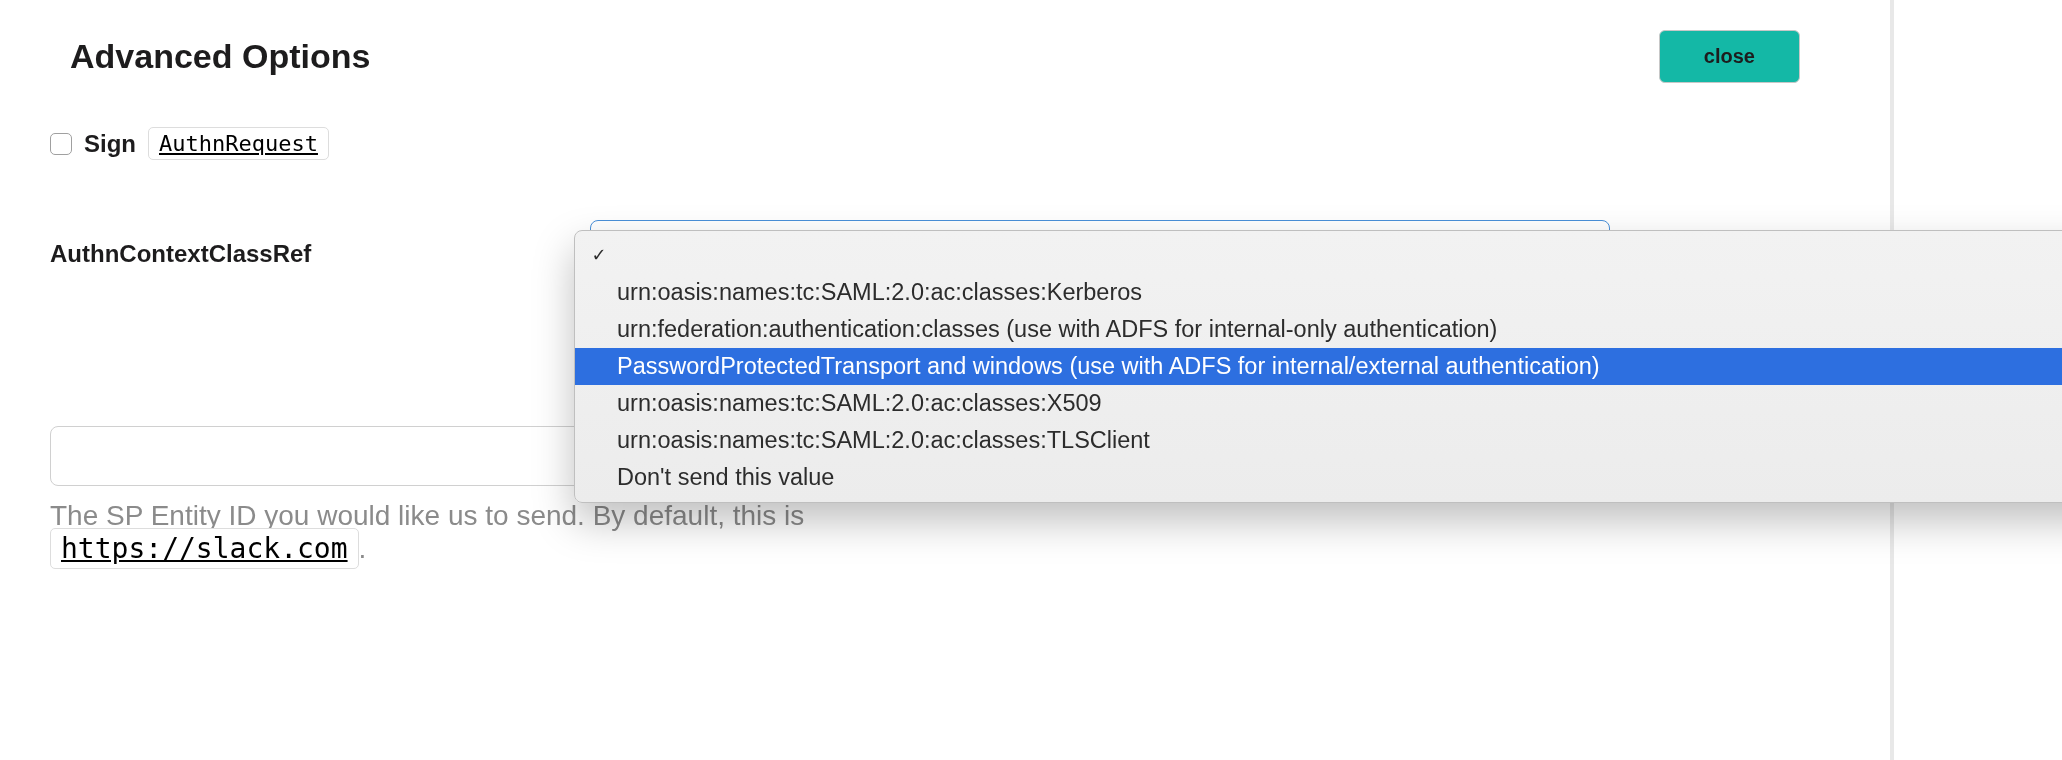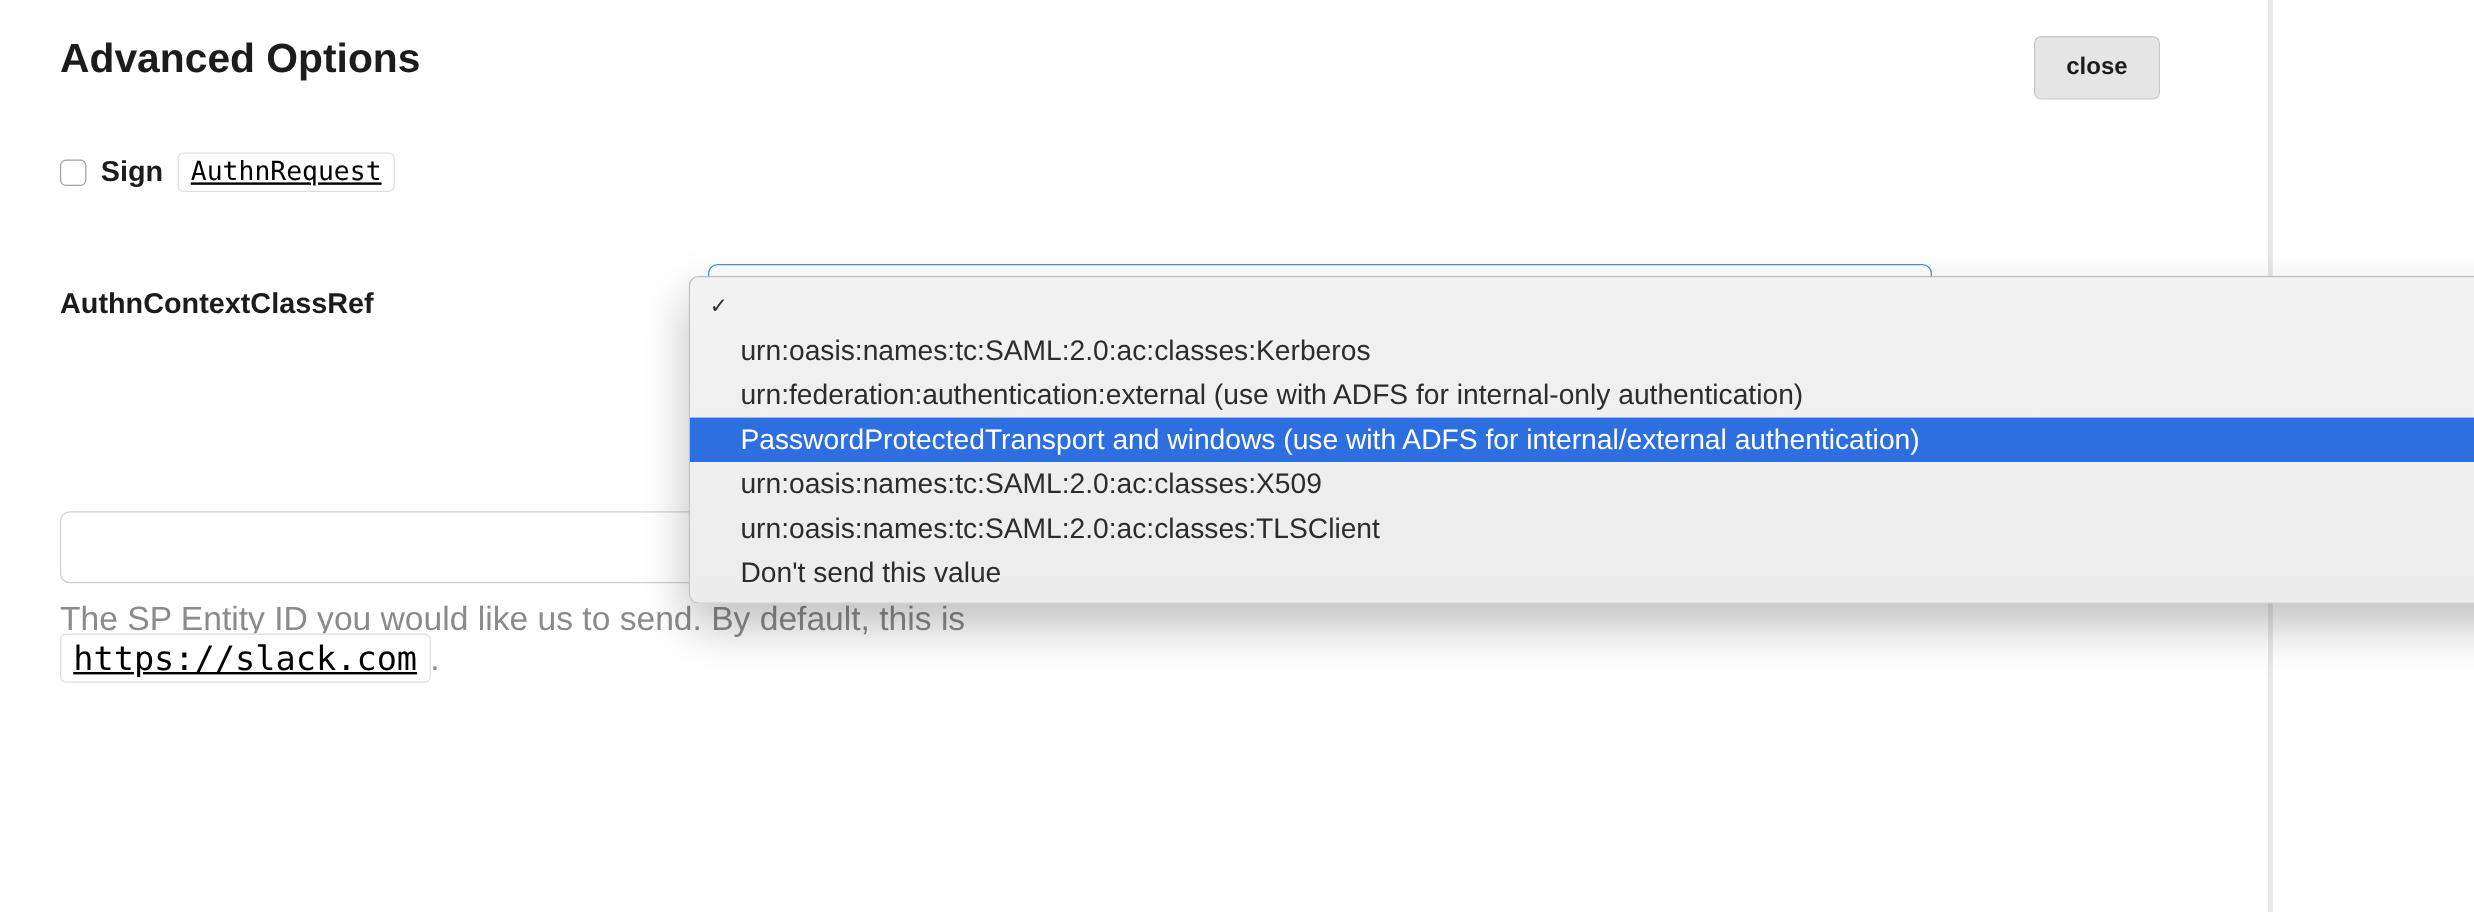--- a/index.html
+++ b/index.html
@@ -21,32 +21,34 @@
       position: absolute;
       top: 0;
       left: 1890px;
       width: 4px;
       height: 760px;
       background: #e8e8e8;
     }
     .header-row {
       display: flex;
       justify-content: space-between;
+      align-items: center;
       margin-bottom: 42px;
+      margin-left: 20px;
     }
     .heading {
       font-size: 34px;
       font-weight: 700;
       color: #1d1c1d;
     }
     .close-btn {
-      background: #e5e5e5;
+      background: #14b8a6;
       border: 1px solid #c7c7c7;
       border-radius: 6px;
-      padding: 14px 26px;
+      padding: 14px 44px;
       font-size: 20px;
       font-weight: 600;
       color: #1d1c1d;
       cursor: pointer;
     }
 
     .field-row {
       display: flex;
       align-items: center;
       margin-bottom: 70px;
@@ -177,21 +179,21 @@
       <div class="dropdown" id="dropdown">
           <div class="dropdown-option">
             <span class="check">✓</span>
           </div>
           <div class="dropdown-option">
             <span class="check"></span>
             <span>urn:oasis:names:tc:SAML:2.0:ac:classes:Kerberos</span>
           </div>
           <div class="dropdown-option">
             <span class="check"></span>
-            <span>urn:federation:authentication:external (use with ADFS for internal-only authentication)</span>
+            <span>urn:federation:authentication:classes (use with ADFS for internal-only authentication)</span>
           </div>
           <div class="dropdown-option highlight">
             <span class="check"></span>
             <span>PasswordProtectedTransport and windows (use with ADFS for internal/external authentication)</span>
           </div>
           <div class="dropdown-option">
             <span class="check"></span>
             <span>urn:oasis:names:tc:SAML:2.0:ac:classes:X509</span>
           </div>
           <div class="dropdown-option">

